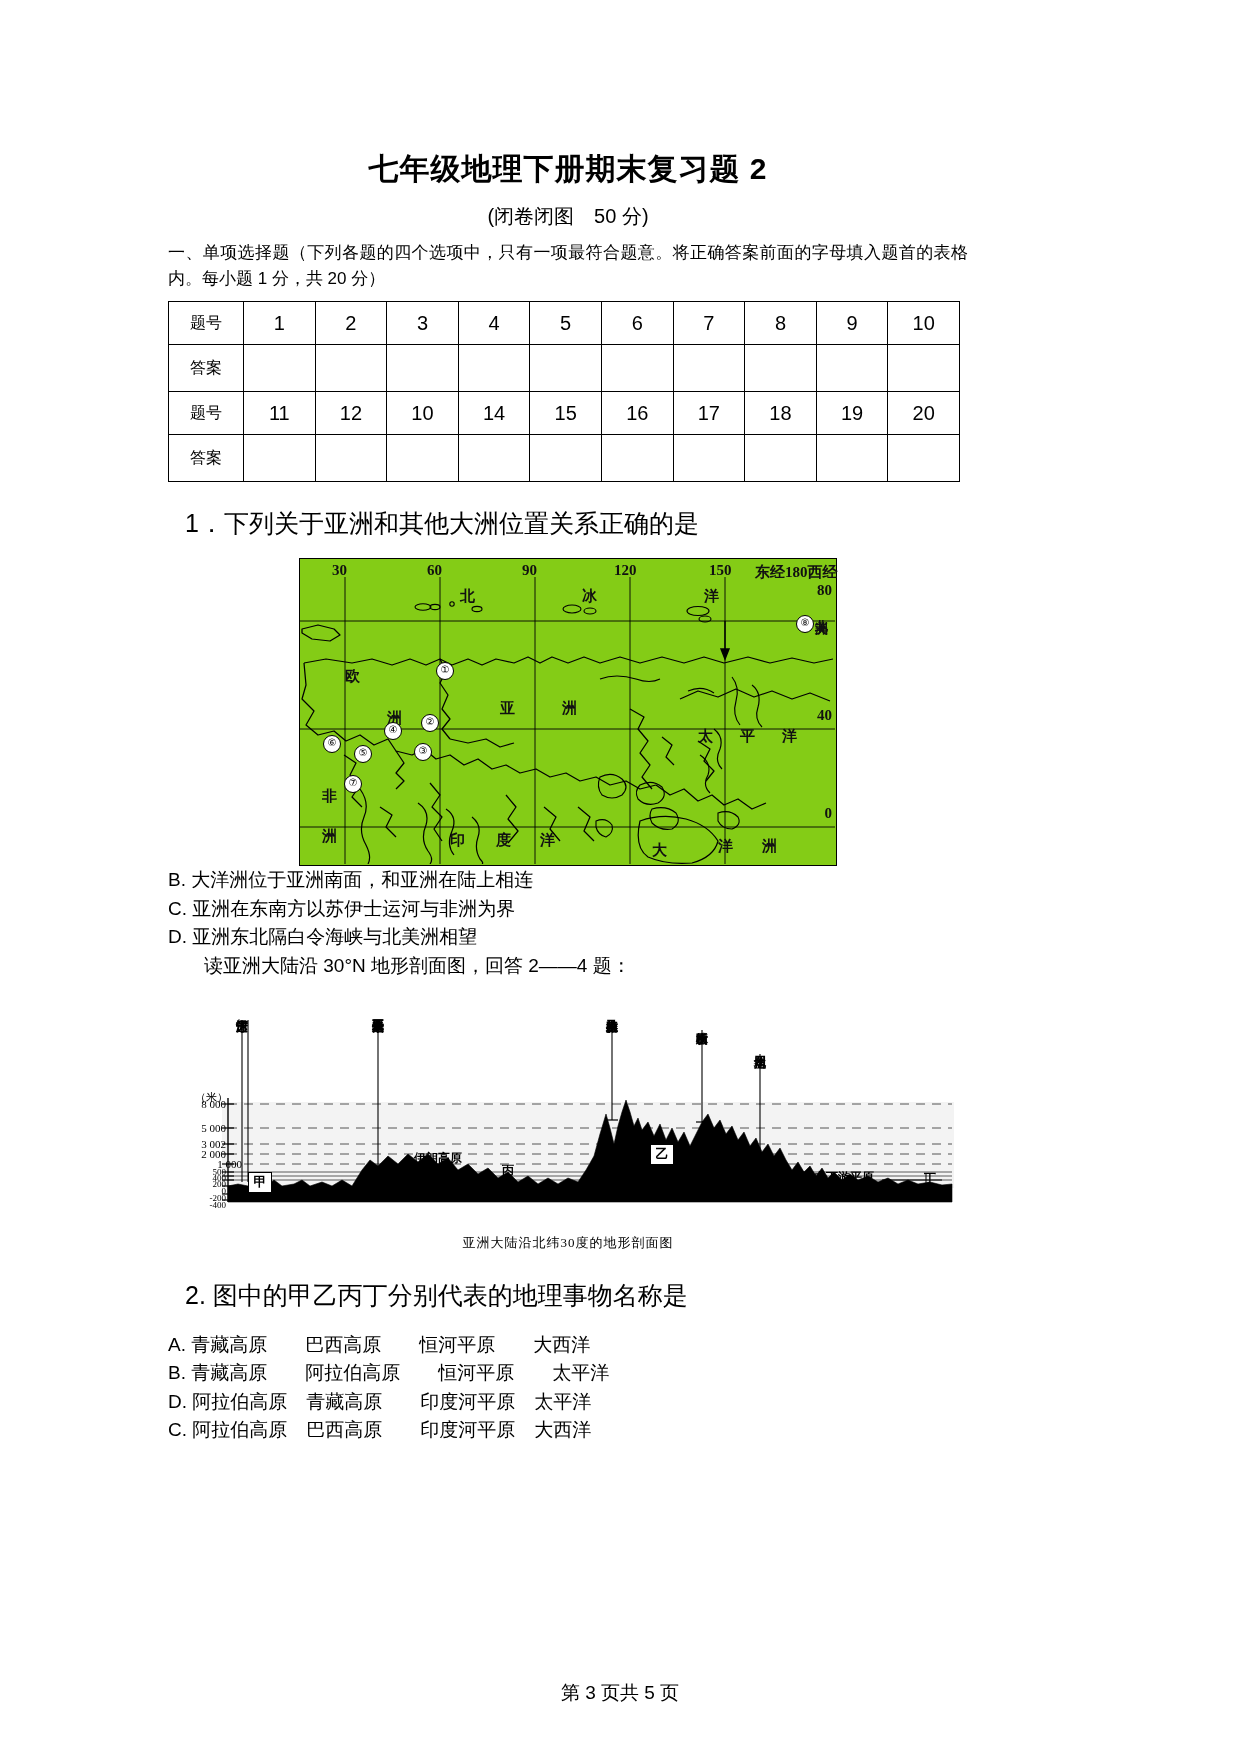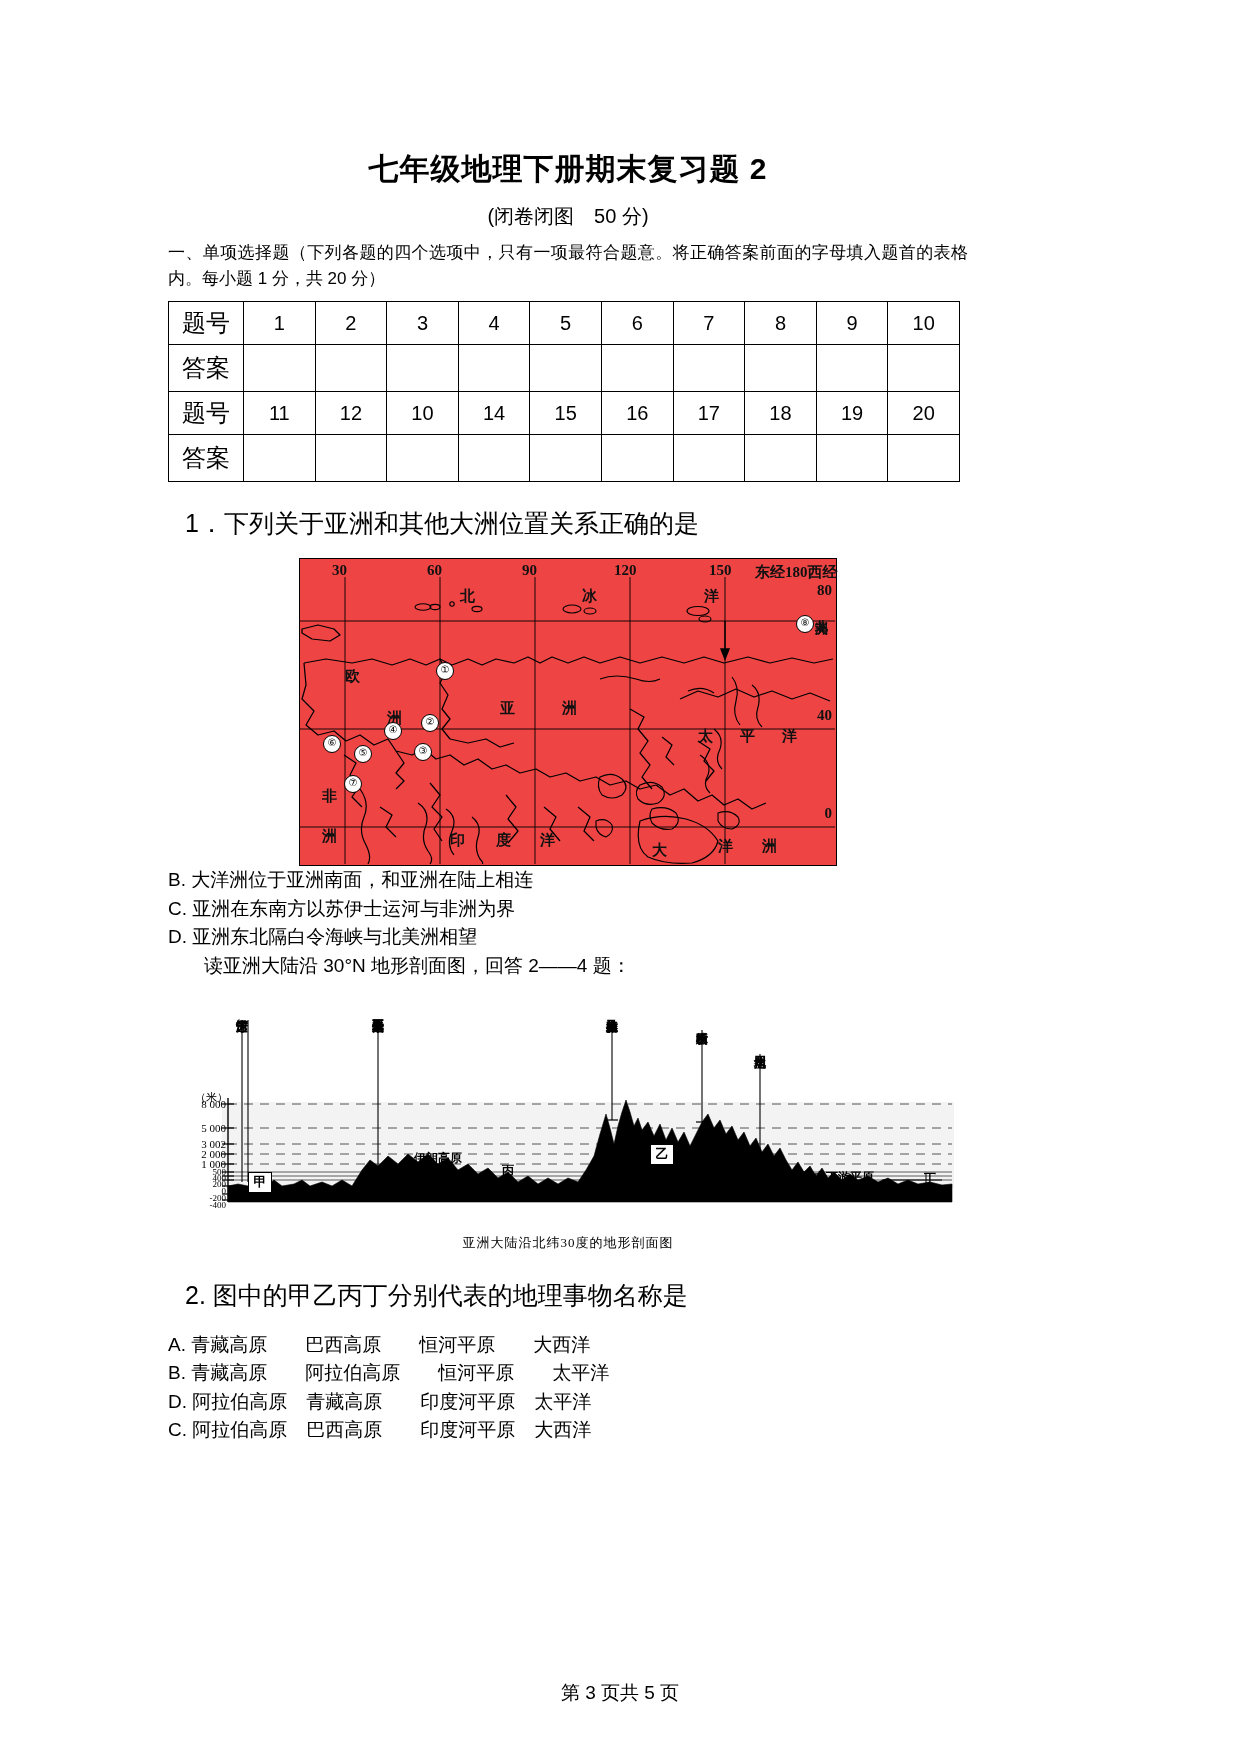--- a/index.html
+++ b/index.html
@@ -70,21 +70,21 @@
   .answer-table td {
     border: 1.4px solid #000;
     height: 40px;
     text-align: center;
     vertical-align: middle;
     font-size: 20px;
     font-family: "Liberation Sans", "DejaVu Sans", sans-serif;
   }
   .answer-table td.rowhead {
     width: 72px;
-    font-size: 24px;
+    font-size: 16px;
     text-align: center;
   }
   .answer-table td.blank {
     height: 44px;
   }
 
   
   .q-line {
     font-family: "Liberation Sans", "DejaVu Sans", sans-serif;
     font-size: 25px;
@@ -107,21 +107,21 @@
     margin-top: 8px;
     display: flex;
     justify-content: center;
   }
   .fig-map {
     position: relative;
     width: 538px;
     height: 308px;
     border: 1.5px solid #000;
     box-sizing: border-box;
-    background: #ef4444;
+    background: #84cc16;
   }
   .fig-map svg { display: block; }
   .maplabel {
     position: absolute;
     font-family: "Liberation Serif", "DejaVu Serif", serif;
     font-weight: bold;
     font-size: 13px;
     color: #111;
     white-space: nowrap;
   }
@@ -504,21 +504,21 @@
         </svg>
 
         
         <div class="prof-ytick" style="left:2px; top:96px; width:44px;">（米）</div>
 
         
         <div class="prof-ytick" style="left:0px;  top:104px; width:44px;">8 000</div>
         <div class="prof-ytick" style="left:0px;  top:128px; width:44px;">5 000</div>
         <div class="prof-ytick" style="left:0px;  top:144px; width:44px;">3 002</div>
         <div class="prof-ytick" style="left:0px;  top:154px; width:44px;">2 000</div>
-        <div class="prof-ytick" style="left:0px;  top:164px; width:44px;">1 000</div>
+        <div class="prof-ytick" style="left:16px;  top:164px; width:44px;">1 000</div>
         <div class="prof-ytick" style="left:0px;  top:173px; width:44px; font-size:9px;">500</div>
         <div class="prof-ytick" style="left:0px;  top:179px; width:44px; font-size:9px;">400</div>
         <div class="prof-ytick" style="left:0px;  top:185px; width:44px; font-size:9px;">200</div>
         <div class="prof-ytick" style="left:0px;  top:192px; width:44px; font-size:9px;">0</div>
         <div class="prof-ytick" style="left:0px;  top:199px; width:44px; font-size:9px;">-200</div>
         <div class="prof-ytick" style="left:0px;  top:206px; width:44px; font-size:9px;">-400</div>
 
         
         <div class="prof-label" style="left:54px;  top:16px;">苏伊士运河</div>
         <div class="prof-label" style="left:190px; top:16px;">美索不达米亚平原</div>

